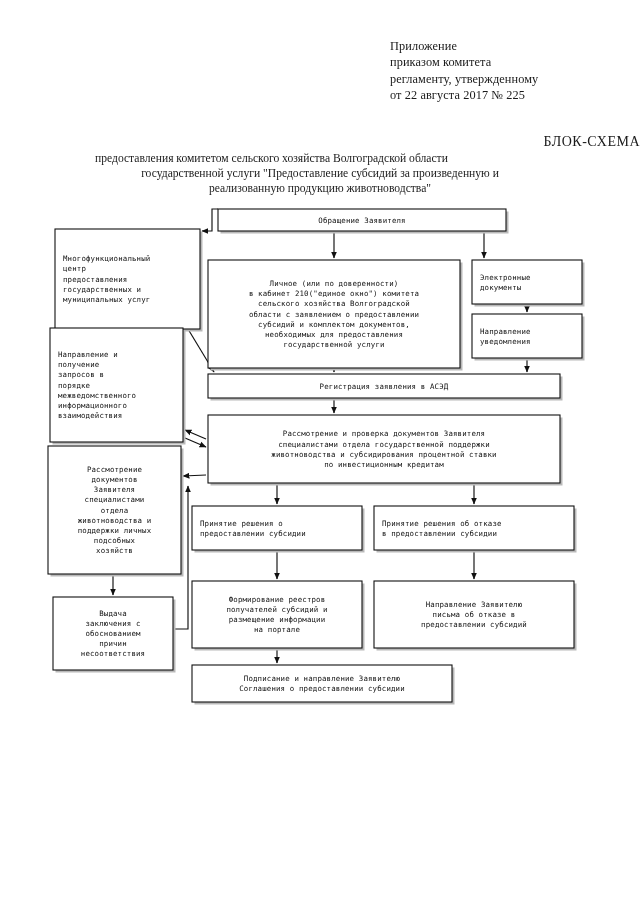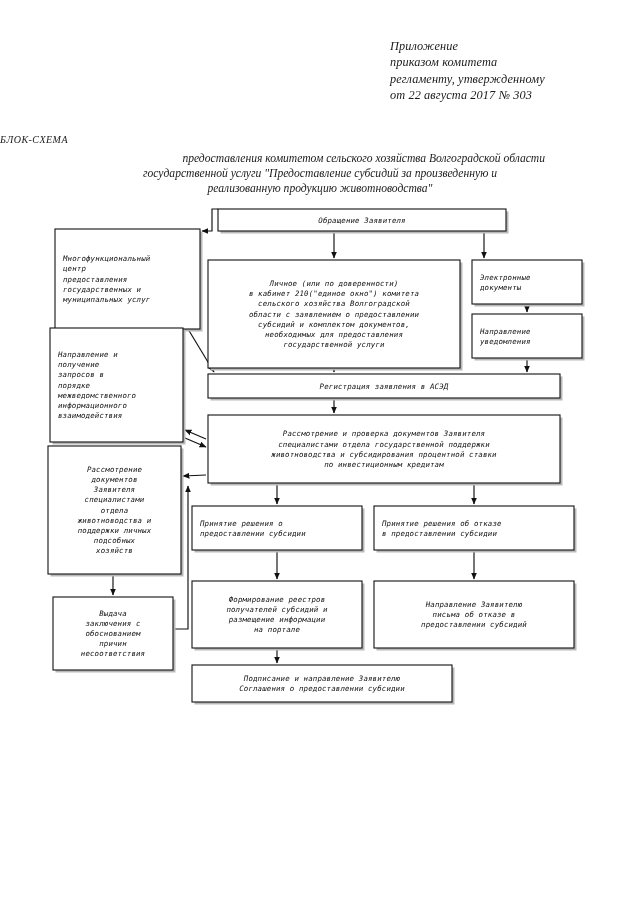--- a/index.html
+++ b/index.html
@@ -14,53 +14,52 @@
     font-family: "Liberation Serif", "DejaVu Serif", serif;
     color: #1a1a1a;
     overflow: hidden;
   }
   .page {
     position: absolute;
     left: 0;
     top: 0;
     width: 568px;
     height: 905px;
-    font-style: italic;
   }
   .header-block {
     position: absolute;
     left: 390px;
     top: 38px;
     width: 240px;
     font-size: 12.3px;
     line-height: 1.33;
     letter-spacing: 0.1px;
   }
   .header-block div {
     white-space: nowrap;
   }
   .doc-title {
     position: absolute;
     left: 0;
     top: 134px;
     width: 640px;
-    text-align: left;
-    font-size: 10px;
+    text-align: right;
+    font-size: 14px;
     letter-spacing: 0.5px;
   }
   .doc-subtitle {
     position: absolute;
     left: 95px;
     top: 152px;
     width: 450px;
     text-align: center;
     font-size: 11.6px;
     line-height: 1.28;
   }
-  .doc-subtitle div:first-child { text-align: right; }
+  .doc-subtitle div:first-child { text-align: left; }
   svg.flow {
     position: absolute;
     left: 0;
     top: 0;
     width: 640px;
     height: 905px;
   }
   .boxrect {
     fill: #ffffff;
     stroke: #111111;
@@ -83,21 +82,21 @@
 </style>
 </head>
 <body>
 
 <div class="page">
 
   <div class="header-block">
     <div>Приложение</div>
     <div>приказом комитета</div>
     <div>регламенту, утвержденному</div>
-    <div>от 22 августа  2017  №  303</div>
+    <div>от 22 августа  2017  №  225</div>
   </div>
 
   <div class="doc-title">БЛОК-СХЕМА</div>
 
   <div class="doc-subtitle">
     <div>предоставления комитетом сельского хозяйства Волгоградской области</div>
     <div>государственной услуги "Предоставление субсидий  за произведенную и</div>
     <div>реализованную продукцию животноводства"</div>
   </div>
 

